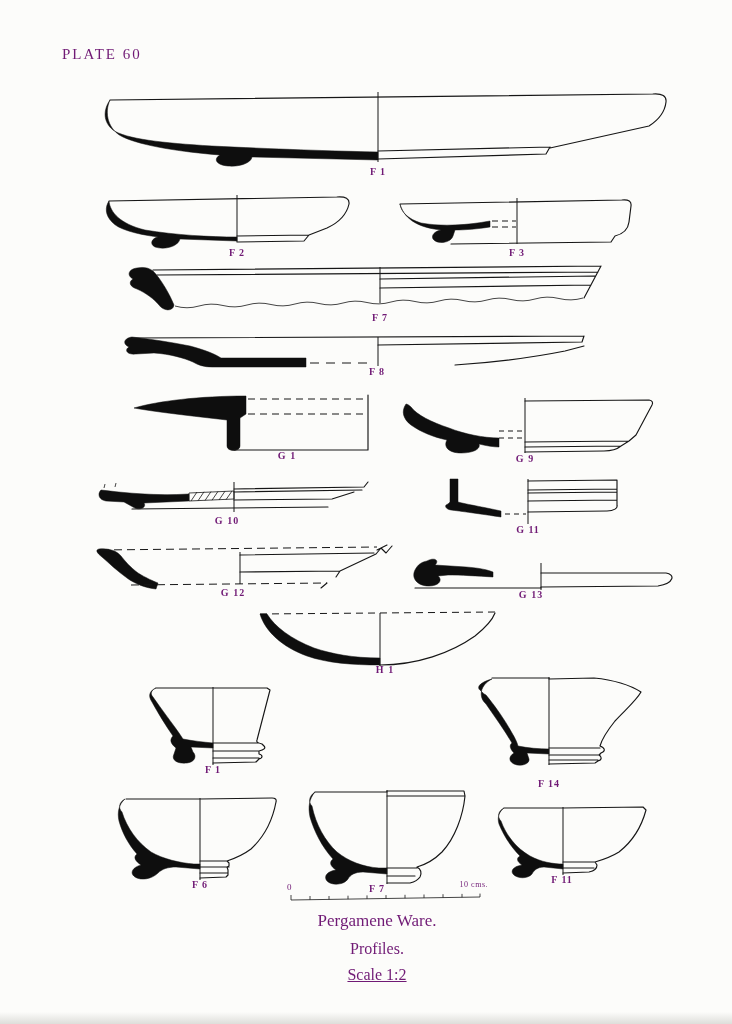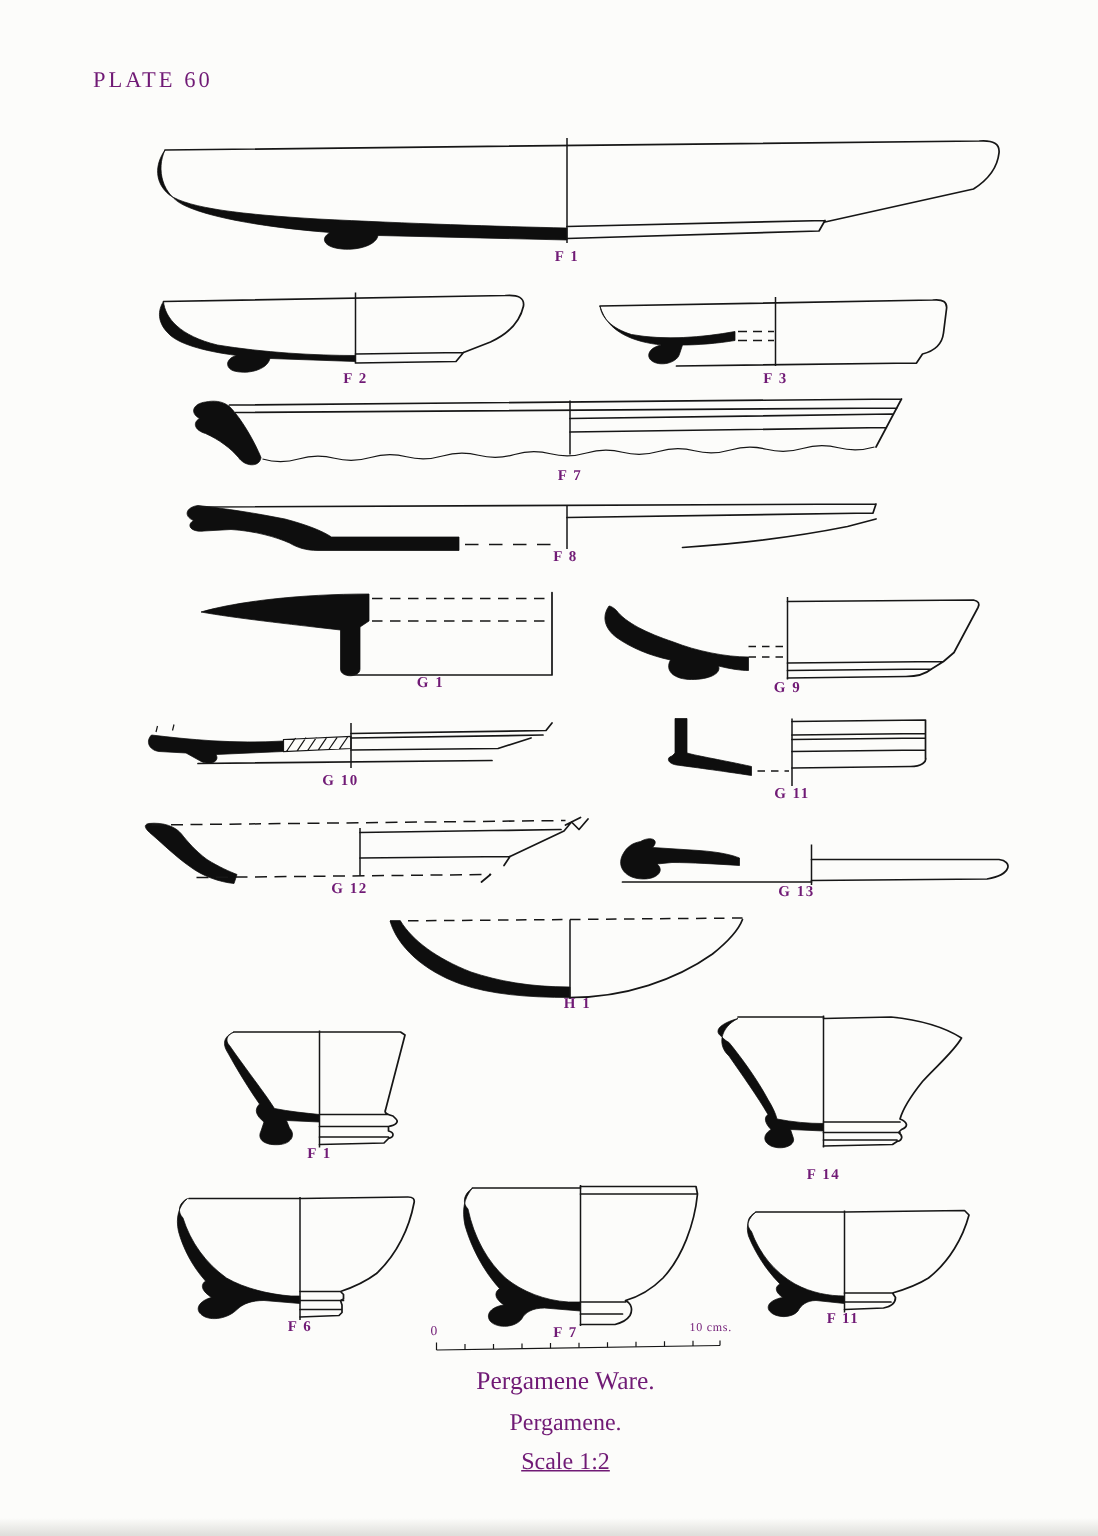--- a/index.html
+++ b/index.html
@@ -218,18 +218,18 @@
   <div class="scalebar">
     <span class="zero">0</span>
     <span class="ten">10 cms.</span>
     <svg viewBox="0 0 196 18">
       <path class="ink-thin" d="M3,14 L192,11"></path>
       <path class="ink-thin" d="M3,14 L3,9 M22,13.7 L22,10 M41,13.4 L41,10 M60,13.1 L60,9.7 M79,12.8 L79,9.4 M98,12.5 L98,9.1 M117,12.2 L117,8.8 M136,11.9 L136,8.5 M155,11.6 L155,8.2 M174,11.3 L174,7.9 M192,11 L192,7.6"></path>
     </svg>
   </div>
 
   <div class="caption l1" style="top:911px">Pergamene Ware.</div>
-  <div class="caption l2" style="top:940px">Pergamene.</div>
+  <div class="caption l2" style="top:940px">Profiles.</div>
   <div class="caption l3" style="top:966px">Scale 1:2</div>
 
   <div class="page-edge-shadow"></div>
 
 </div>
 
 </body></html>

